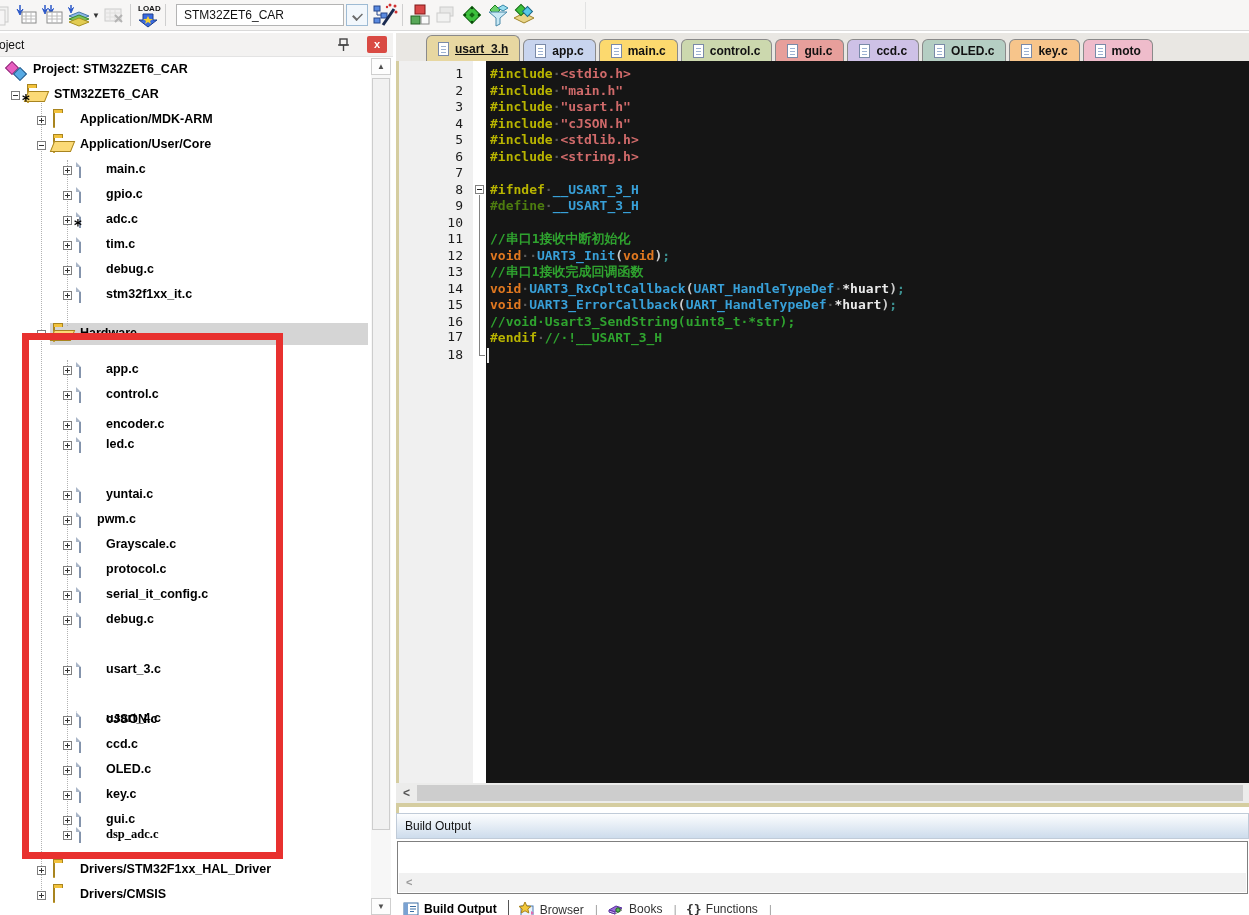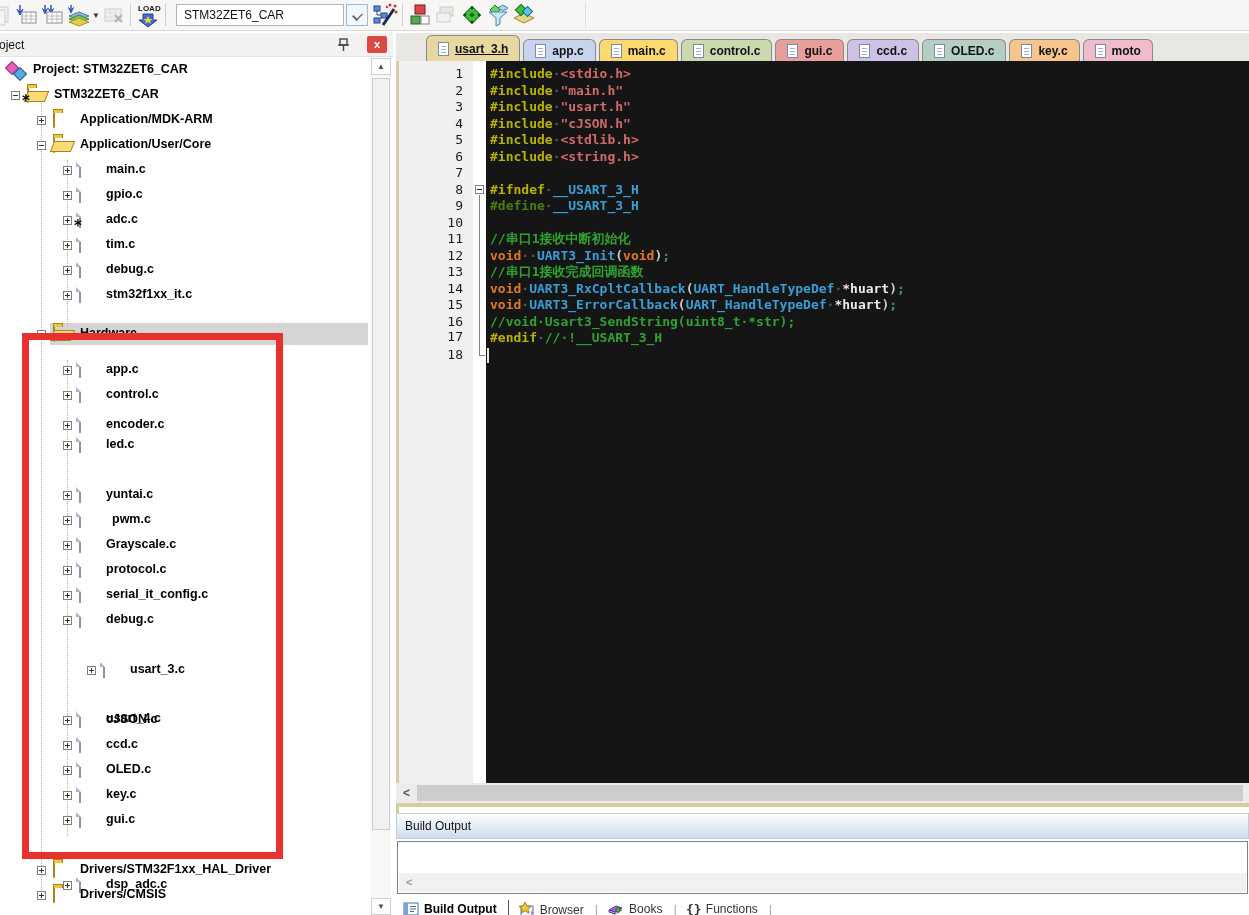--- a/index.html
+++ b/index.html
@@ -327,21 +327,21 @@
         <span class="tlabel" style="left: 106px;">led.c</span>
       </div>
       <div class="trow" style="top: 425px;">
         <span class="exp plus" style="left: 63px;"></span>
         <span class="tree-icon" style="left: 79px;"><span class="ti-file"></span></span>
         <span class="tlabel" style="left: 106px;">yuntai.c</span>
       </div>
       <div class="trow" style="top: 450px;">
         <span class="exp plus" style="left: 63px;"></span>
         <span class="tree-icon" style="left: 79px;"><span class="ti-file"></span></span>
-        <span class="tlabel" style="left: 112px;">pwm.c</span>
+        <span class="tlabel" style="left: 97px;">pwm.c</span>
       </div>
       <div class="trow" style="top: 475px;">
         <span class="exp plus" style="left: 63px;"></span>
         <span class="tree-icon" style="left: 79px;"><span class="ti-file"></span></span>
         <span class="tlabel" style="left: 106px;">Grayscale.c</span>
       </div>
       <div class="trow" style="top: 500px;">
         <span class="exp plus" style="left: 63px;"></span>
         <span class="tree-icon" style="left: 79px;"><span class="ti-file"></span></span>
         <span class="tlabel" style="left: 106px;">protocol.c</span>
@@ -349,21 +349,21 @@
       <div class="trow" style="top: 525px;">
         <span class="exp plus" style="left: 63px;"></span>
         <span class="tree-icon" style="left: 79px;"><span class="ti-file"></span></span>
         <span class="tlabel" style="left: 106px;">serial_it_config.c</span>
       </div>
       <div class="trow" style="top: 550px;">
         <span class="exp plus" style="left: 63px;"></span>
         <span class="tree-icon" style="left: 79px;"><span class="ti-file"></span></span>
         <span class="tlabel" style="left: 106px;">debug.c</span>
       </div>
-      <div class="trow" style="top: 600px; margin-left: 24px;">
+      <div class="trow" style="top: 600px;">
         <span class="exp plus" style="left: 63px;"></span>
         <span class="tree-icon" style="left: 79px;"><span class="ti-file"></span></span>
         <span class="tlabel" style="left: 106px;">usart_3.c</span>
       </div>
       <div class="trow" style="top: 649px;">
         <span class="tree-icon" style="left: 79px;"><span class="ti-file"></span></span>
         <span class="tlabel" style="left: 106px;">usart_4.c</span>
       </div>
       <div class="trow" style="top: 650px;">
         <span class="exp plus" style="left: 63px;"></span>
@@ -383,21 +383,21 @@
       <div class="trow" style="top: 725px;">
         <span class="exp plus" style="left: 63px;"></span>
         <span class="tree-icon" style="left: 79px;"><span class="ti-file"></span></span>
         <span class="tlabel" style="left: 106px;">key.c</span>
       </div>
       <div class="trow" style="top: 750px;">
         <span class="exp plus" style="left: 63px;"></span>
         <span class="tree-icon" style="left: 79px;"><span class="ti-file"></span></span>
         <span class="tlabel" style="left: 106px;">gui.c</span>
       </div>
-      <div class="trow" style="top: 815px;">
+      <div class="trow" style="top: 765px; font-family: Liberation Serif, serif;">
         <span class="exp plus" style="left: 63px;"></span>
         <span class="tree-icon" style="left: 79px;"><span class="ti-file"></span></span>
         <span class="tlabel" style="left: 106px;">dsp_adc.c</span>
       </div>
       <div class="trow" style="top: 800px;">
         <span class="exp plus" style="left: 37px;"></span>
         <span class="tree-icon" style="left: 53px;"><span class="ti-folder"></span></span>
         <span class="tlabel" style="left: 80px;">Drivers/STM32F1xx_HAL_Driver</span>
       </div>
       <div class="trow" style="top: 825px;">

